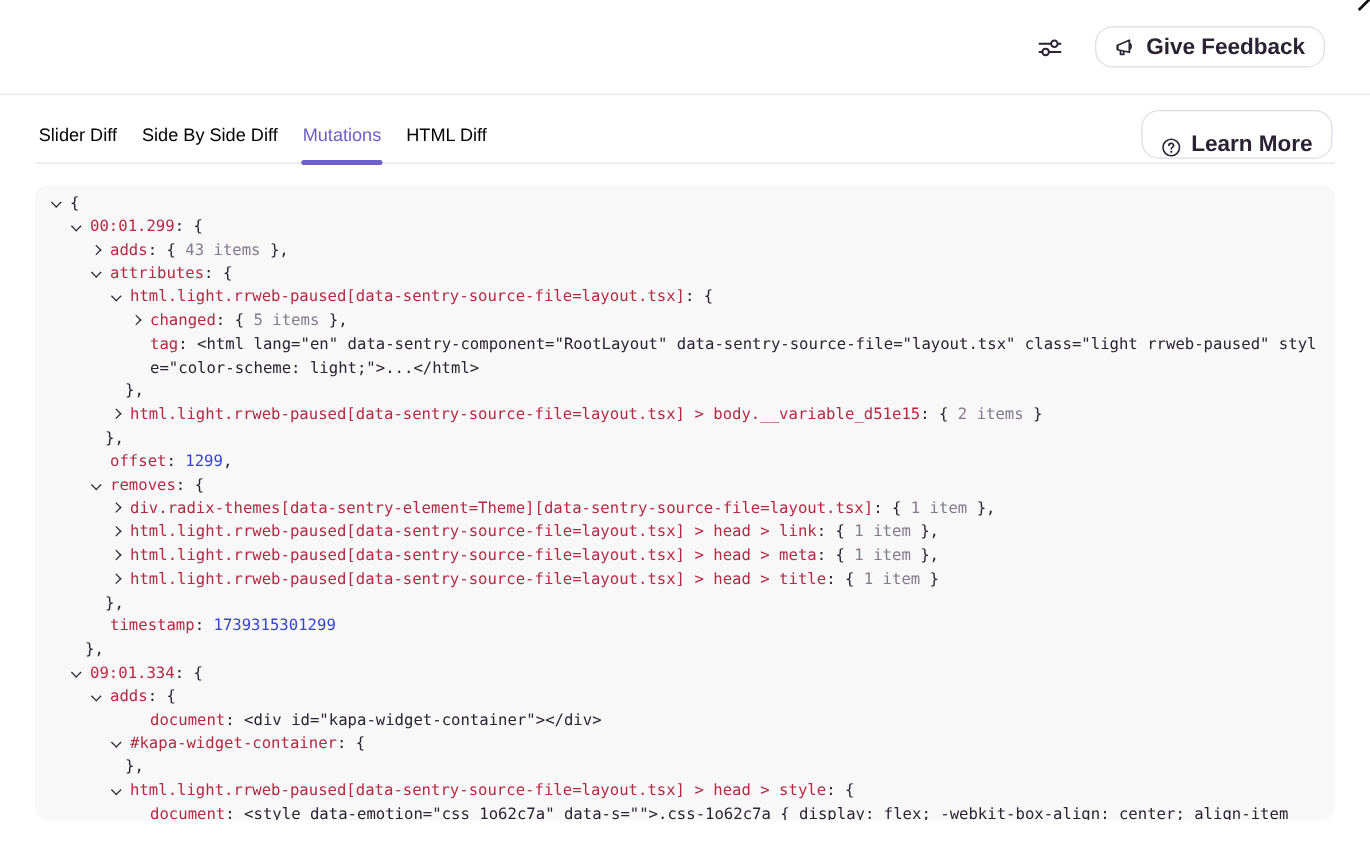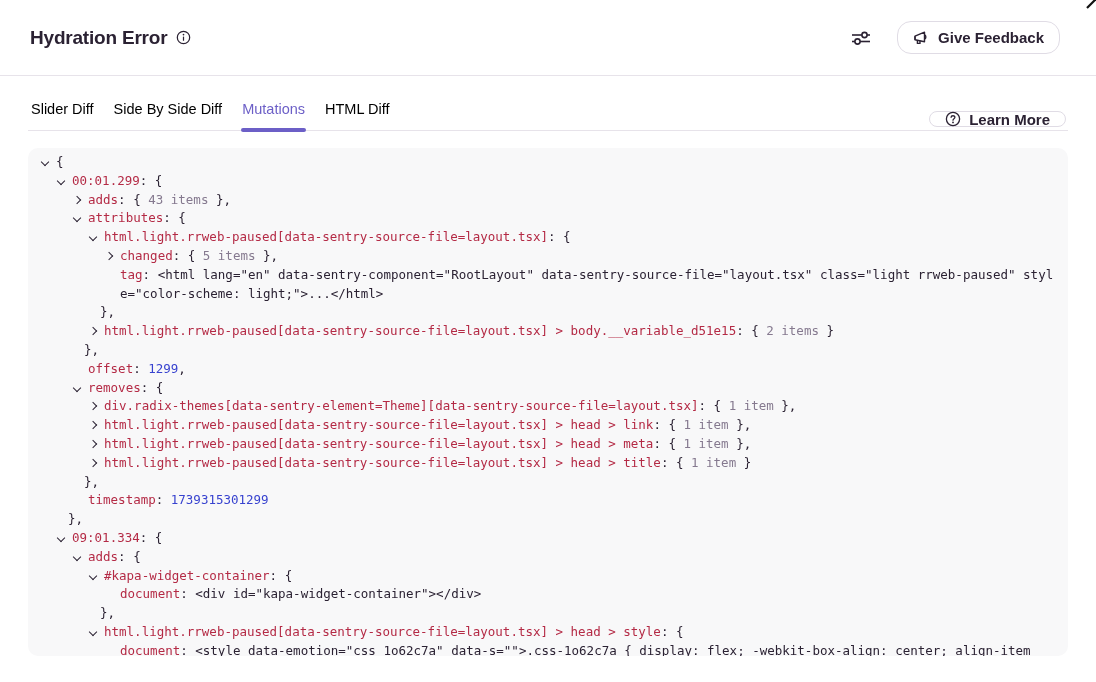--- a/index.html
+++ b/index.html
@@ -12,21 +12,21 @@
     padding: 0 36px 0 30px; border-bottom: 1px solid #e7e3ea; background: #fff;
   }
   .title-wrap { display: flex; align-items: center; gap: 9px; }
   .page-title { font-size: 19px; font-weight: 700; color: #2b2233; letter-spacing: -0.2px; }
   .icon-btn { background: none; border: none; cursor: pointer; display: flex; align-items: center; padding: 0; }
   .header-actions { margin-left: auto; display: flex; align-items: center; gap: 26px; }
   .pill-btn {
     display: inline-flex; align-items: center; gap: 8px;
     border: 1px solid #e0dce5; background: #fff; border-radius: 14px;
     height: 33px; padding: 0 15px; font-family: inherit;
-    font-size: 15px; font-weight: 700; color: #2b2233; cursor: pointer;
+    font-size: 18px; font-weight: 700; color: #2b2233; cursor: pointer;
   }
 
   
   .tabs-row {
     margin: 0 28px; height: 55px; position: relative;
     border-bottom: 1px solid #e7e3ea; display: flex; align-items: flex-end;
     padding-left: 2px; background: #fff;
   }
   .tab {
     position: relative; margin-right: 18px; padding: 0 1px 13px 1px;
@@ -66,30 +66,20 @@
   .corner-artifact {
     position: absolute; top: -3px; right: -4px; width: 16px; height: 12px;
     pointer-events: none;
   }
   svg.glyph { display: block; }
 </style>
 </head>
 <body>
 
 <div class="header">
-  <div class="title-wrap">
-    <span class="page-title">Hydration Error</span>
-    <span class="icon-btn">
-      <svg class="glyph" width="15" height="15" viewBox="0 0 16 16">
-        <circle cx="8" cy="8" r="6.6" fill="none" stroke="#2b2233" stroke-width="1.3"></circle>
-        <circle cx="8" cy="4.9" r="0.9" fill="#2b2233"></circle>
-        <rect x="7.35" y="6.9" width="1.3" height="4.6" rx="0.6" fill="#2b2233"></rect>
-      </svg>
-    </span>
-  </div>
   <div class="header-actions">
     <button class="icon-btn">
       <svg class="glyph" width="20" height="18" viewBox="0 0 20 18">
         <line x1="1" y1="6" x2="19" y2="6" stroke="#2b2233" stroke-width="1.6"></line>
         <circle cx="13.5" cy="6" r="2.6" fill="#fff" stroke="#2b2233" stroke-width="1.6"></circle>
         <line x1="1" y1="12.5" x2="19" y2="12.5" stroke="#2b2233" stroke-width="1.6"></line>
         <circle cx="6.5" cy="12.5" r="2.6" fill="#fff" stroke="#2b2233" stroke-width="1.6"></circle>
       </svg>
     </button>
     <button class="pill-btn">
@@ -102,21 +92,21 @@
       <span>Give Feedback</span>
     </button>
   </div>
 </div>
 
 <div class="tabs-row">
   <span class="tab">Slider Diff</span>
   <span class="tab">Side By Side Diff</span>
   <span class="tab active">Mutations</span>
   <span class="tab">HTML Diff</span>
-  <button class="pill-btn learn-more" style="height:16px;">
+  <button class="pill-btn learn-more" style="height:39px;align-items:flex-end;">
     <svg class="glyph" width="16" height="16" viewBox="0 0 16 16">
       <circle cx="8" cy="8" r="6.6" fill="none" stroke="#2b2233" stroke-width="1.3"></circle>
       <path d="M6.1 6.3 C6.1 4.2, 9.9 4.2, 9.9 6.3 C9.9 7.8, 8 7.6, 8 9.2" fill="none" stroke="#2b2233" stroke-width="1.3" stroke-linecap="round"></path>
       <circle cx="8" cy="11.4" r="0.9" fill="#2b2233"></circle>
     </svg>
     <span>Learn More</span>
   </button>
 </div>
 
 <div class="panel">
@@ -135,22 +125,22 @@
       <div class="line" style="padding-left: 60px;"><span class="chev chev-down" style="left: 46px;"></span><span class="seg-key">removes</span><span class="seg-punct">: {</span></div>
       <div class="line" style="padding-left: 76px;"><span class="chev chev-right" style="left: 62px;"></span><span class="seg-key">div.radix-themes[data-sentry-element=Theme][data-sentry-source-file=layout.tsx]</span><span class="seg-punct">: { </span><span class="seg-muted">1 item</span><span class="seg-punct"> },</span></div>
       <div class="line" style="padding-left: 76px;"><span class="chev chev-right" style="left: 62px;"></span><span class="seg-key">html.light.rrweb-paused[data-sentry-source-file=layout.tsx] &gt; head &gt; link</span><span class="seg-punct">: { </span><span class="seg-muted">1 item</span><span class="seg-punct"> },</span></div>
       <div class="line" style="padding-left: 76px;"><span class="chev chev-right" style="left: 62px;"></span><span class="seg-key">html.light.rrweb-paused[data-sentry-source-file=layout.tsx] &gt; head &gt; meta</span><span class="seg-punct">: { </span><span class="seg-muted">1 item</span><span class="seg-punct"> },</span></div>
       <div class="line" style="padding-left: 76px;"><span class="chev chev-right" style="left: 62px;"></span><span class="seg-key">html.light.rrweb-paused[data-sentry-source-file=layout.tsx] &gt; head &gt; title</span><span class="seg-punct">: { </span><span class="seg-muted">1 item</span><span class="seg-punct"> }</span></div>
       <div class="line" style="padding-left: 56px;"><span class="seg-punct">},</span></div>
       <div class="line" style="padding-left: 60px;"><span class="seg-key">timestamp</span><span class="seg-punct">: </span><span class="seg-num">1739315301299</span></div>
       <div class="line" style="padding-left: 40px;"><span class="seg-punct">},</span></div>
       <div class="line" style="padding-left: 44px;"><span class="chev chev-down" style="left: 30px;"></span><span class="seg-key">09:01.334</span><span class="seg-punct">: {</span></div>
       <div class="line" style="padding-left: 60px;"><span class="chev chev-down" style="left: 46px;"></span><span class="seg-key">adds</span><span class="seg-punct">: {</span></div>
+      <div class="line" style="padding-left: 92px;"><span class="seg-key">document</span><span class="seg-punct">: </span><span class="seg-val">&lt;div id="kapa-widget-container"&gt;&lt;/div&gt;</span></div>
       <div class="line" style="padding-left: 76px;"><span class="chev chev-down" style="left: 62px;"></span><span class="seg-key">#kapa-widget-container</span><span class="seg-punct">: {</span></div>
-      <div class="line" style="padding-left: 92px;"><span class="seg-key">document</span><span class="seg-punct">: </span><span class="seg-val">&lt;div id="kapa-widget-container"&gt;&lt;/div&gt;</span></div>
       <div class="line" style="padding-left: 72px;"><span class="seg-punct">},</span></div>
       <div class="line" style="padding-left: 76px;"><span class="chev chev-down" style="left: 62px;"></span><span class="seg-key">html.light.rrweb-paused[data-sentry-source-file=layout.tsx] &gt; head &gt; style</span><span class="seg-punct">: {</span></div>
       <div class="line" style="padding-left: 92px;"><span class="seg-key">document</span><span class="seg-punct">: </span><span class="seg-val">&lt;style data-emotion="css 1o62c7a" data-s=""&gt;.css-1o62c7a { display: flex; -webkit-box-align: center; align-item</span></div>
     </div>
 </div>
 
 <div class="corner-artifact">
   <svg class="glyph" width="16" height="12" viewBox="0 0 16 12">
     <path d="M3 11 L13 1" stroke="#111111" stroke-width="2.2"></path>
   </svg>

